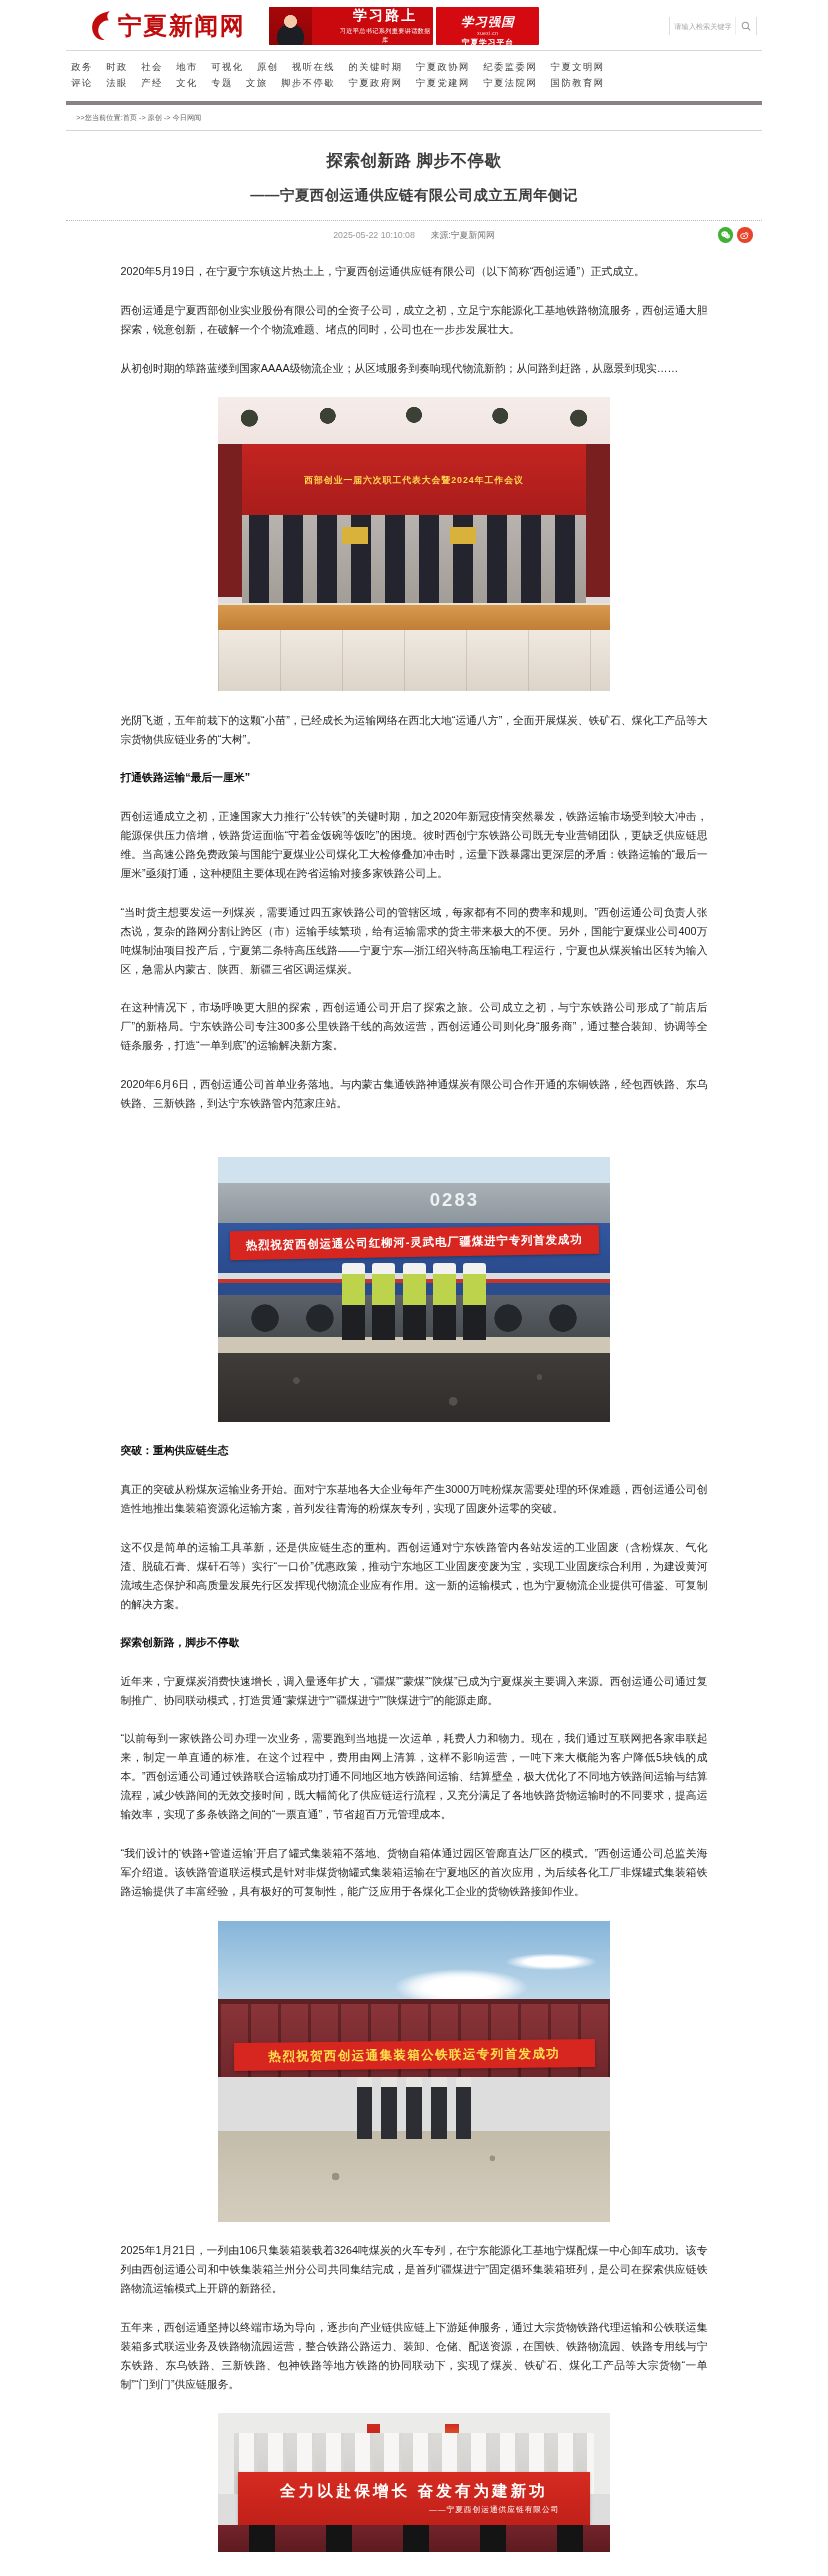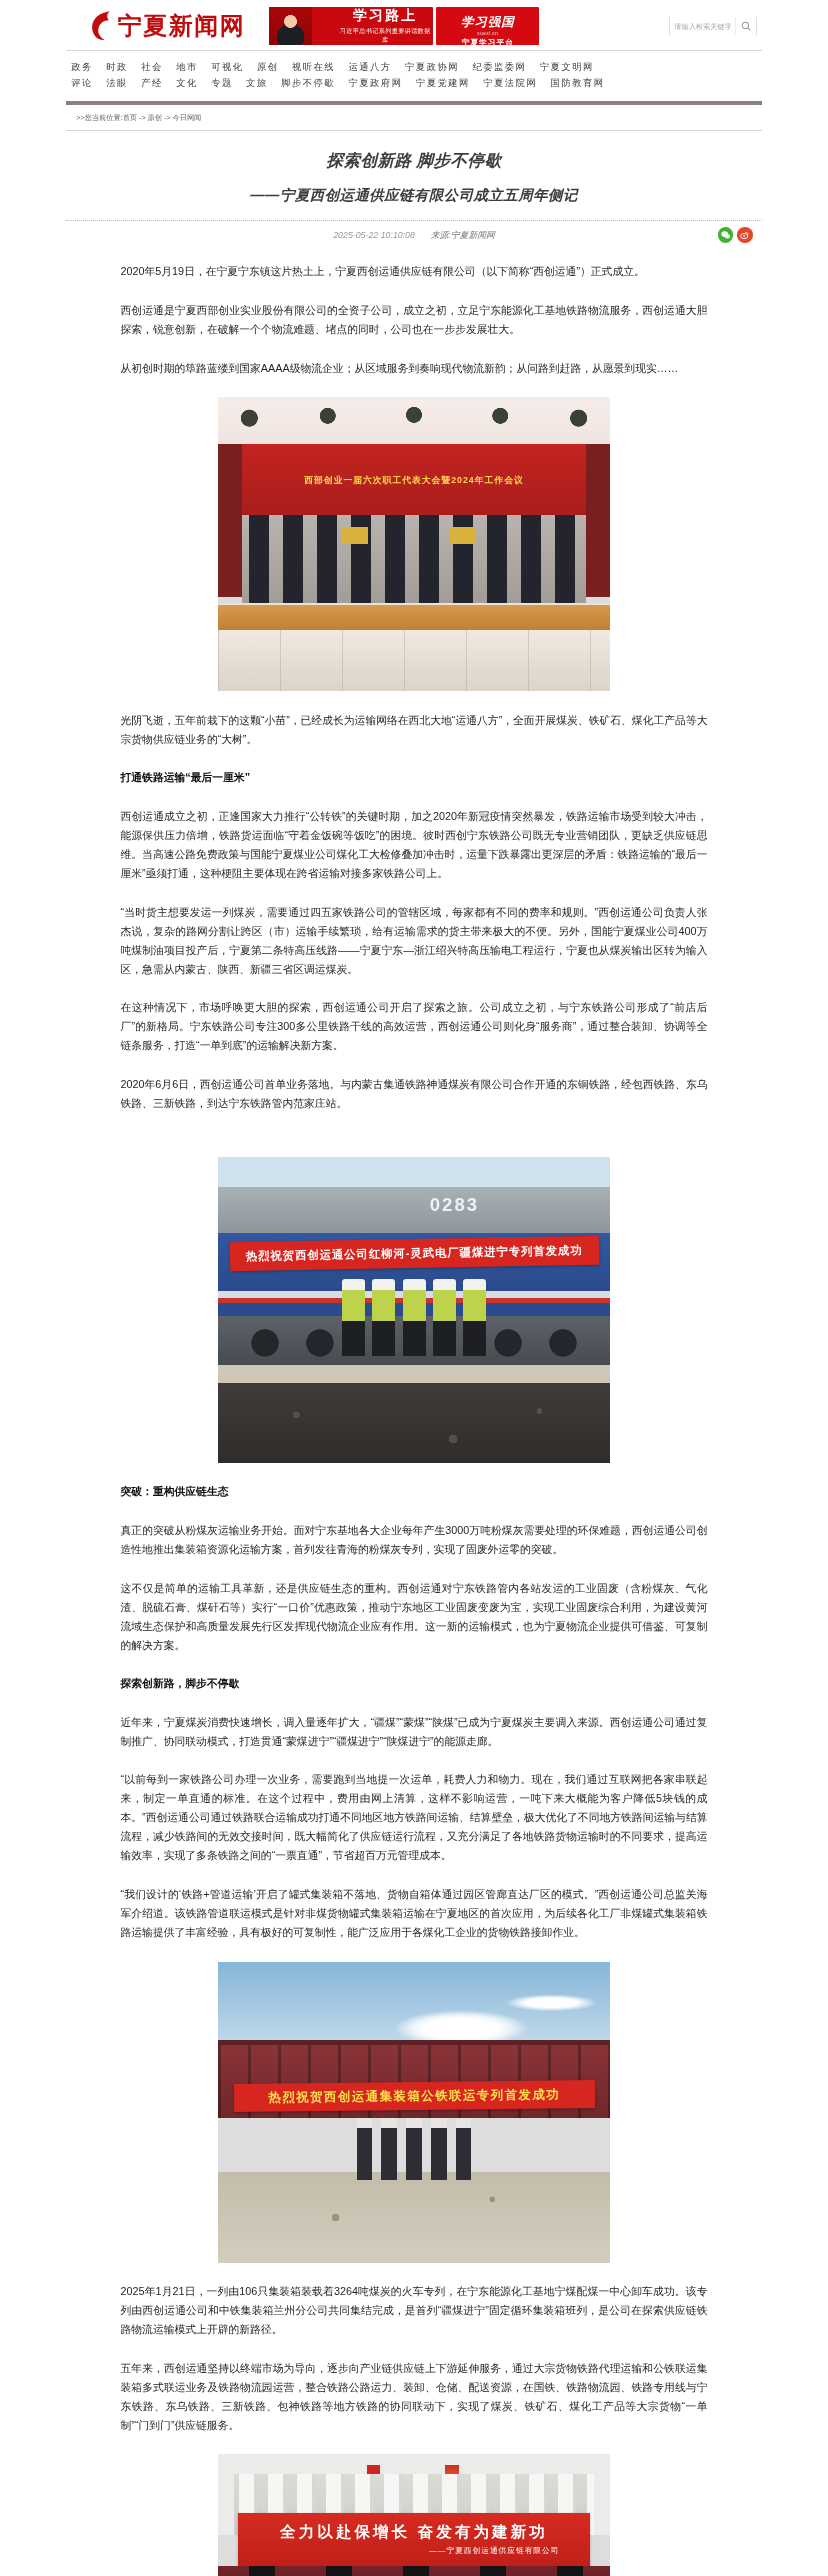--- a/index.html
+++ b/index.html
@@ -26,21 +26,21 @@
   .hd-search-btn { width:20.6px; height:17.5px; background:#fff; border:none; border-left:0.5px solid #eee; cursor:pointer; display:flex; align-items:center; justify-content:center; }
 
   
   .nav { width:696px; margin:0 auto; border-top:0.5px solid #d8d8d8; padding:6.2px 0 5.2px 5.2px; }
   .nav-row { display:flex; flex-wrap:nowrap; margin:3.1px 0; }
   .nav-row span { font-size:9.3px; color:#3c3c3c; letter-spacing:1.5px; margin-right:13.4px; white-space:nowrap; cursor:pointer; }
   .dark-bar { width:696px; height:4.1px; margin:3.1px auto 0 auto; background:#8b8083; }
 
   
   .crumb-row { width:696px; margin:0 auto; padding:8.2px 0 6.2px 10.3px; font-size:7.2px; color:#666; border-bottom:0.5px solid #d5d5d5; }
-  .article-head { width:696px; margin:0 auto; text-align:center;font-style:italic; }
+  .article-head { width:696px; margin:0 auto; text-align:center; }
   .article-title { font-size:16.5px; color:#3d3d3d; font-weight:bold; letter-spacing:0.5px; margin-top:19.6px; }
   .article-subtitle { font-size:14.4px; color:#3d3d3d; margin-top:13.4px; letter-spacing:0.5px; }
   .dotted-divider { border-top:0.5px dotted #b9b9b9; margin-top:15.5px; }
   .meta-row { position:relative; height:28px; line-height:28px; font-size:8.8px; }
   .meta-date { color:#999; margin-right:13.4px; }
   .meta-source { color:#777; }
   .share-box { position:absolute; right:9.3px; top:6.2px; display:flex; gap:4.1px; }
   .share-ic { width:15.5px; height:15.5px; border-radius:50%; display:flex; align-items:center; justify-content:center; cursor:pointer; }
   .share-ic.wechat { background:#41b035; }
   .share-ic.weibo { background:#e6452c; }
@@ -74,21 +74,21 @@
       linear-gradient(#b8b3ae,#a39d98); }
   .conf-awards { top:44%; left:20%; right:20%; height:6%;
     background:repeating-linear-gradient(90deg, transparent 0 46px, #d8b23a 46px 72px, transparent 72px 108px); }
   .conf-stage { top:70%; left:0; right:0; height:9%; background:linear-gradient(#d89a4e,#c07f35); border-top:2.1px solid #e9e2d7; }
   .conf-floor { top:79%; left:0; right:0; height:21%;
     background:
       repeating-linear-gradient(90deg, rgba(160,150,140,.35) 0 1px, transparent 1px 62px),
       linear-gradient(#efe9e1,#dcd4c8); }
 
   
-  .photo--train-blue { height:306px;margin-top:44px; }
+  .photo--train-blue { height:265px;margin-top:44px; }
   .tb-sky { top:0; left:0; right:0; height:10%; background:#cfe2ee; }
   .tb-roof { top:10%; left:0; right:0; height:15%; background:linear-gradient(#a9b1b6,#8d969c); }
   .tb-num { top:12%; left:54%; color:#eef2f4; font-size:18.5px; font-weight:bold; letter-spacing:2.1px; }
   .tb-body { top:25%; left:0; right:0; height:27%; background:linear-gradient(#33589f,#2a4b8c 70%, #d8dde2 70%, #d8dde2 78%, #c8352c 78%, #c8352c 84%, #2a4b8c 84%); }
   .tb-banner { top:27%; left:3%; right:3%; height:29px; background:#d6261f; display:flex; align-items:center; justify-content:center; transform:rotate(-1deg); box-shadow:0 1px 3.1px rgba(0,0,0,.3); }
   .tb-banner span { color:#fff; font-size:11.3px; font-weight:bold; letter-spacing:1px; }
   .tb-under { top:52%; left:0; right:0; height:16%;
     background:
       radial-gradient(circle at 12% 55%, #23262a 0 13.4px, transparent 14px),
       radial-gradient(circle at 26% 55%, #23262a 0 13.4px, transparent 14px),
@@ -184,21 +184,21 @@
 
 <nav class="nav">
   <div class="nav-row">
       <span class="nav-item">政务</span>
       <span class="nav-item">时政</span>
       <span class="nav-item">社会</span>
       <span class="nav-item">地市</span>
       <span class="nav-item">可视化</span>
       <span class="nav-item">原创</span>
       <span class="nav-item">视听在线</span>
-      <span class="nav-item">运通八方</span>
+      <span class="nav-item">的关键时期</span>
       <span class="nav-item">宁夏政协网</span>
       <span class="nav-item">纪委监委网</span>
       <span class="nav-item">宁夏文明网</span>
     </div>
   <div class="nav-row">
       <span class="nav-item">评论</span>
       <span class="nav-item">法眼</span>
       <span class="nav-item">产经</span>
       <span class="nav-item">文化</span>
       <span class="nav-item">专题</span>

